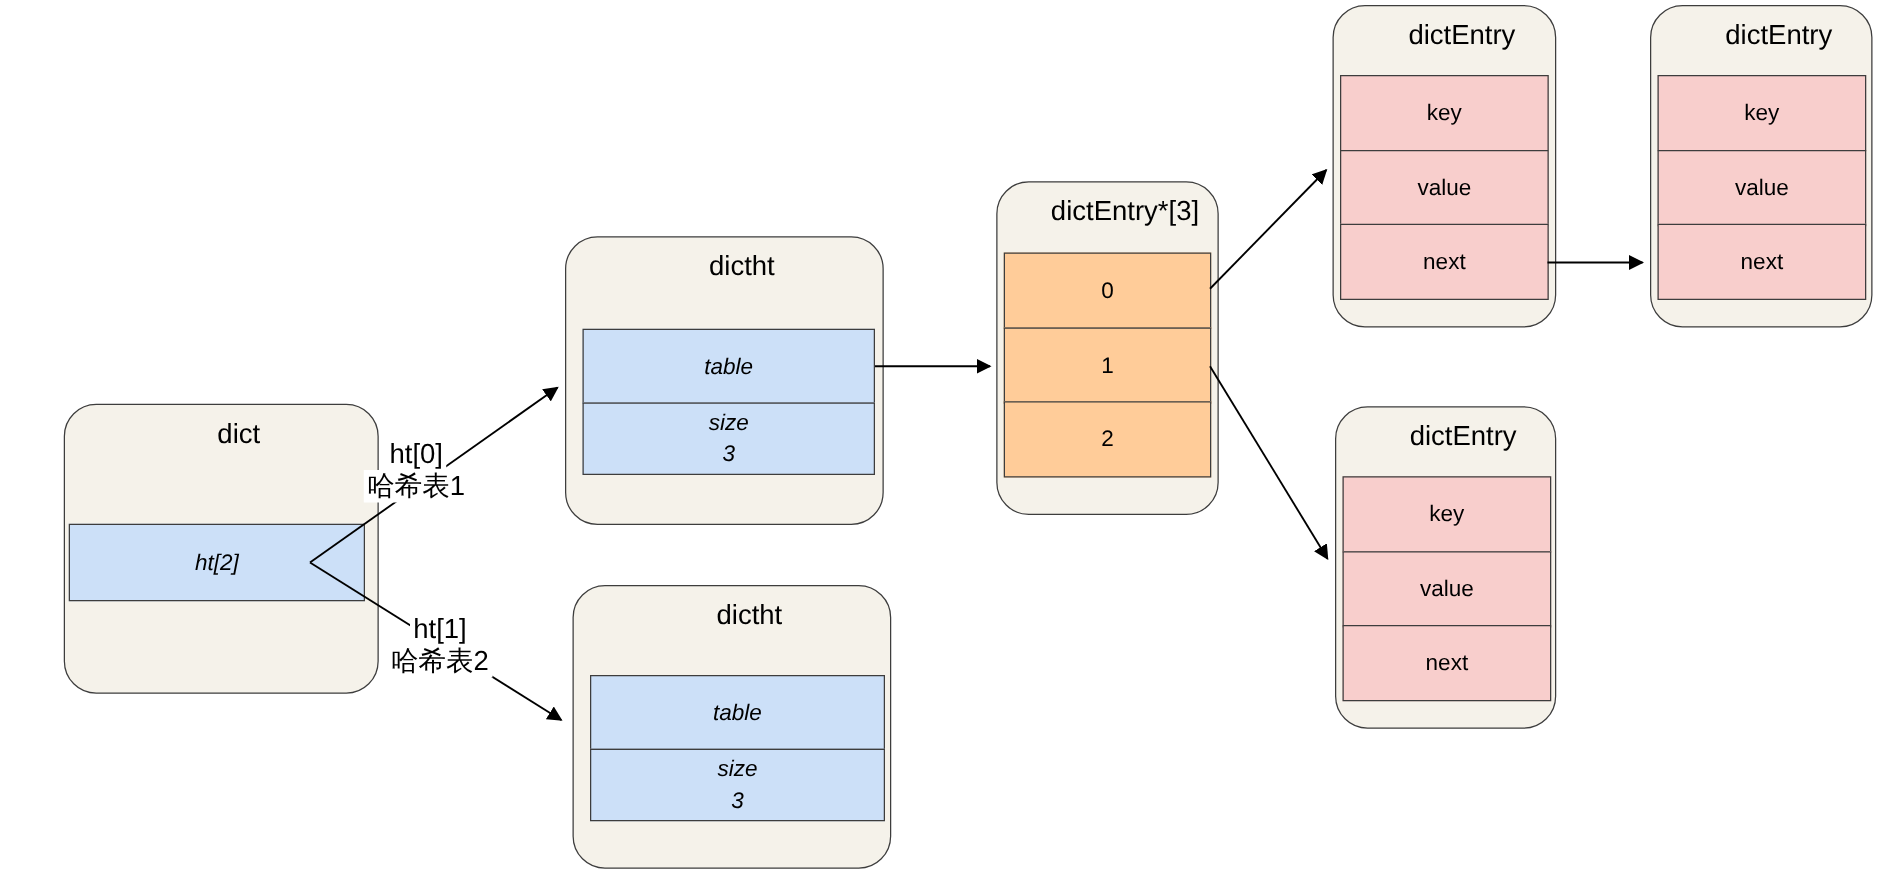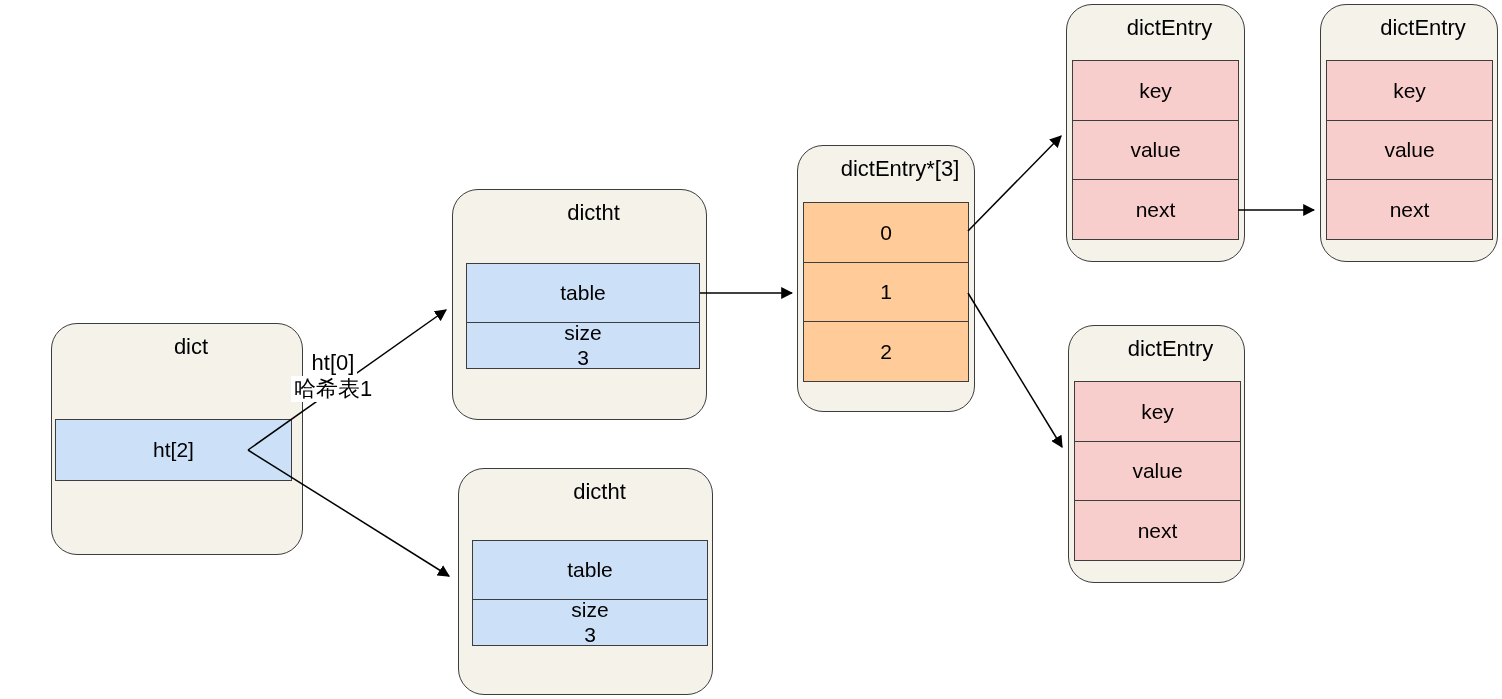--- a/index.html
+++ b/index.html
@@ -29,40 +29,40 @@
     line-height: 28px;
     padding-left: 28px;
   }
   .cellstack { position: absolute; }
   .cell {
     box-sizing: border-box;
     border: 1.5px solid #3d3d3d;
     display: flex;
     align-items: center;
     justify-content: center;
-    font-size: 21px;
+    font-size: 18px;
     text-align: center;
   }
   .cell + .cell { margin-top: -1.5px; }
-  .cell.blue   { background: #CCE0F8; }
+  .cell.blue   { background: #CCE0F8; font-style: italic; }
   .cell.orange { background: #FFCC99; }
   .cell.pink   { background: #F8CECC; }
   .cell.two-line { flex-direction: column; line-height: 25px; }
 
   
   #dict        { left: 8px;    top: 323px; width: 252px; height: 232px; margin-left: 43px; }
   #dict .cellstack { left: 3px; top: 95px; width: 237px; }
   #dict .cell  { height: 62px; }
 
   #dictht1     { left: 452px;  top: 189px; width: 255px; height: 231px; }
   #dictht1 .cellstack { left: 13px; top: 73px; width: 234px; }
   #dictht2     { left: 458px;  top: 468px; width: 255px; height: 227px; }
   #dictht2 .cellstack { left: 13px; top: 71px; width: 236px; }
   .dictht-cell { height: 60px; }
-  .size-cell   { height: 47px; }
+  .size-cell   { height: 58px; }
 
   #bucket      { left: 797px;  top: 145px; width: 178px; height: 267px; }
   #bucket .cellstack { left: 5px; top: 56px; width: 166px; }
   #bucket .cell { height: 61px; }
 
   .entry       { width: 179px; height: 258px; }
   #entry1      { left: 1066px; top: 4px;   }
   #entry2      { left: 1320px; top: 4px; width: 178px; }
   #entry3      { left: 1068px; top: 325px; width: 177px; }
   .entry .cellstack { left: 5px; top: 55px; width: 167px; }
@@ -175,14 +175,18 @@
     <line x1="700" y1="293" x2="792" y2="293" stroke="#000000" stroke-width="1.5" marker-end="url(#arrowhead)"></line>
     <line x1="968" y1="231" x2="1061" y2="136" stroke="#000000" stroke-width="1.5" marker-end="url(#arrowhead)"></line>
     <line x1="968" y1="293" x2="1062" y2="447" stroke="#000000" stroke-width="1.5" marker-end="url(#arrowhead)"></line>
     <line x1="1238" y1="210" x2="1314" y2="210" stroke="#000000" stroke-width="1.5" marker-end="url(#arrowhead)"></line>
   </svg>
 
   <div class="edge-label" id="label-ht0">
     <span class="lbl-line">ht[0]</span>
     <span class="lbl-line">哈希表1</span>
   </div>
+  <div class="edge-label" id="label-ht1">
+    <span class="lbl-line">ht[1]</span>
+    <span class="lbl-line">哈希表2</span>
+  </div>
 
 </div>
 
 </body></html>

